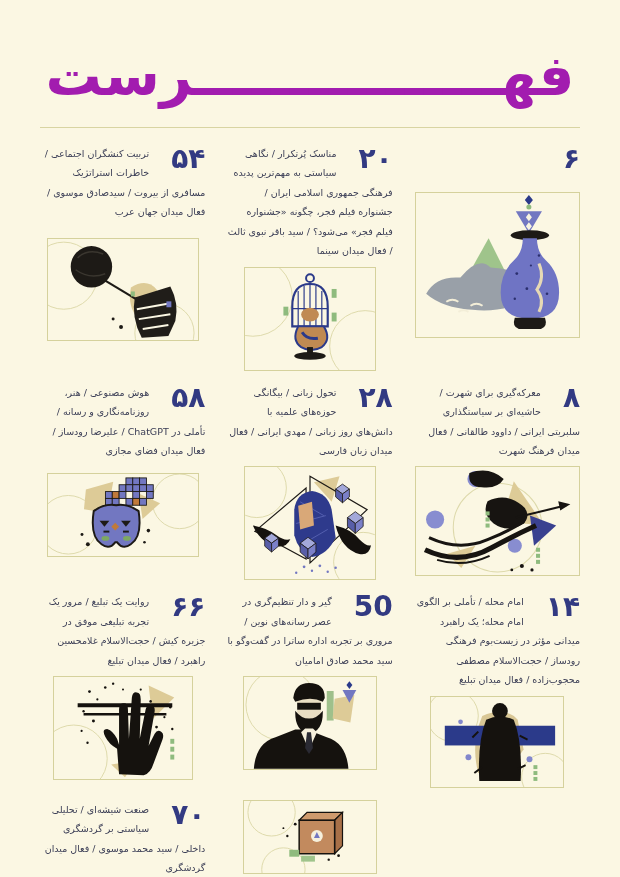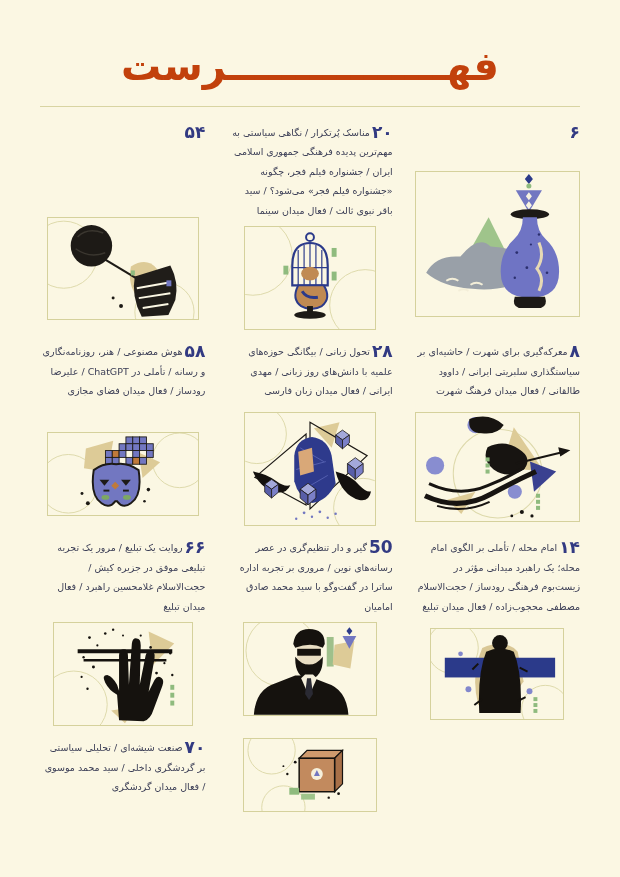--- a/index.html
+++ b/index.html
@@ -4,33 +4,33 @@
 <style>
   html,body{margin:0;padding:0;}
   body{
     width:620px;height:877px;overflow:hidden;position:relative;
     background:#fbf7e3;
     font-family:"DejaVu Sans", sans-serif;
     direction:rtl;
   }
   .page{padding:34px 40px 0;}
   .title{
-    font-size:40px;font-weight:bold;color:#c2410c;
+    font-size:56px;font-weight:bold;color:#a21caf;
     text-align:center;white-space:nowrap;overflow:hidden;
     line-height:1.3;padding:6px 2px 10px;
   }
   .rule{border:none;border-top:1.6px solid #d8d4a2;margin:4px 0 16px;}
   .grid{
     display:grid;grid-template-columns:repeat(3,1fr);
     column-gap:22px;row-gap:12px;direction:rtl;
   }
   .entry-text{margin-bottom:6px;}
   .num{
-    float:right;font-size:17px;font-weight:bold;color:#323a82;
-    line-height:1;margin-left:2px;margin-top:1px;
+    float:right;font-size:28px;font-weight:bold;color:#323a82;
+    line-height:1;margin-left:22px;margin-top:1px;
   }
   .entry-text p{
     margin:0;font-size:9.5px;line-height:2.05;color:#3a3d55;
     text-align:right;
   }
   .frame{
     border:1.5px solid #d5d19c;box-sizing:border-box;
     background:#fbf7e3;overflow:hidden;
   }
   .frame svg{display:block;width:100%;height:100%;}
@@ -117,20 +117,21 @@
           <rect x="88" y="20" width="5" height="9" fill="#8fbb7e"></rect>
           <rect x="88" y="44" width="5" height="9" fill="#8fbb7e"></rect>
           <rect x="39" y="38" width="5" height="9" fill="#8fbb7e"></rect>
         </svg>
       </div>
     </div>
 
     <div class="entry">
       <div class="entry-text mh88">
         <span class="num">۵۴</span>
+        <p>تربیت کنشگران اجتماعی / خاطرات استراتژیک مسافری از بیروت / سیدصادق موسوی / فعال میدان جهان عرب</p>
       </div>
       <div class="frame f-balloon">
         <svg viewBox="0 0 152 100">
           <circle cx="16" cy="36" r="34" stroke="#ddd9ab" fill="none" stroke-width="1"></circle>
           <circle cx="118" cy="94" r="30" stroke="#ddd9ab" fill="none" stroke-width="1"></circle>
           <path d="M84,48 q16,-10 26,2 q8,12 -2,22 l-16,8 q-12,-12 -8,-32z" fill="#ddcb97"></path>
           <circle cx="44" cy="27" r="21" fill="#1d1a16"></circle>
           <path d="M30,18 q10,-10 26,-4 M28,30 q14,10 30,4" stroke="#3a362f" stroke-width="1.5" fill="none"></path>
           <path d="M58,41 L93,62" stroke="#1d1a16" stroke-width="2.2"></path>
           <path d="M88,58 l36,-11 q9,17 5,35 l-7,15 -27,2 q-11,-21 -7,-41z" fill="#201d19"></path>

